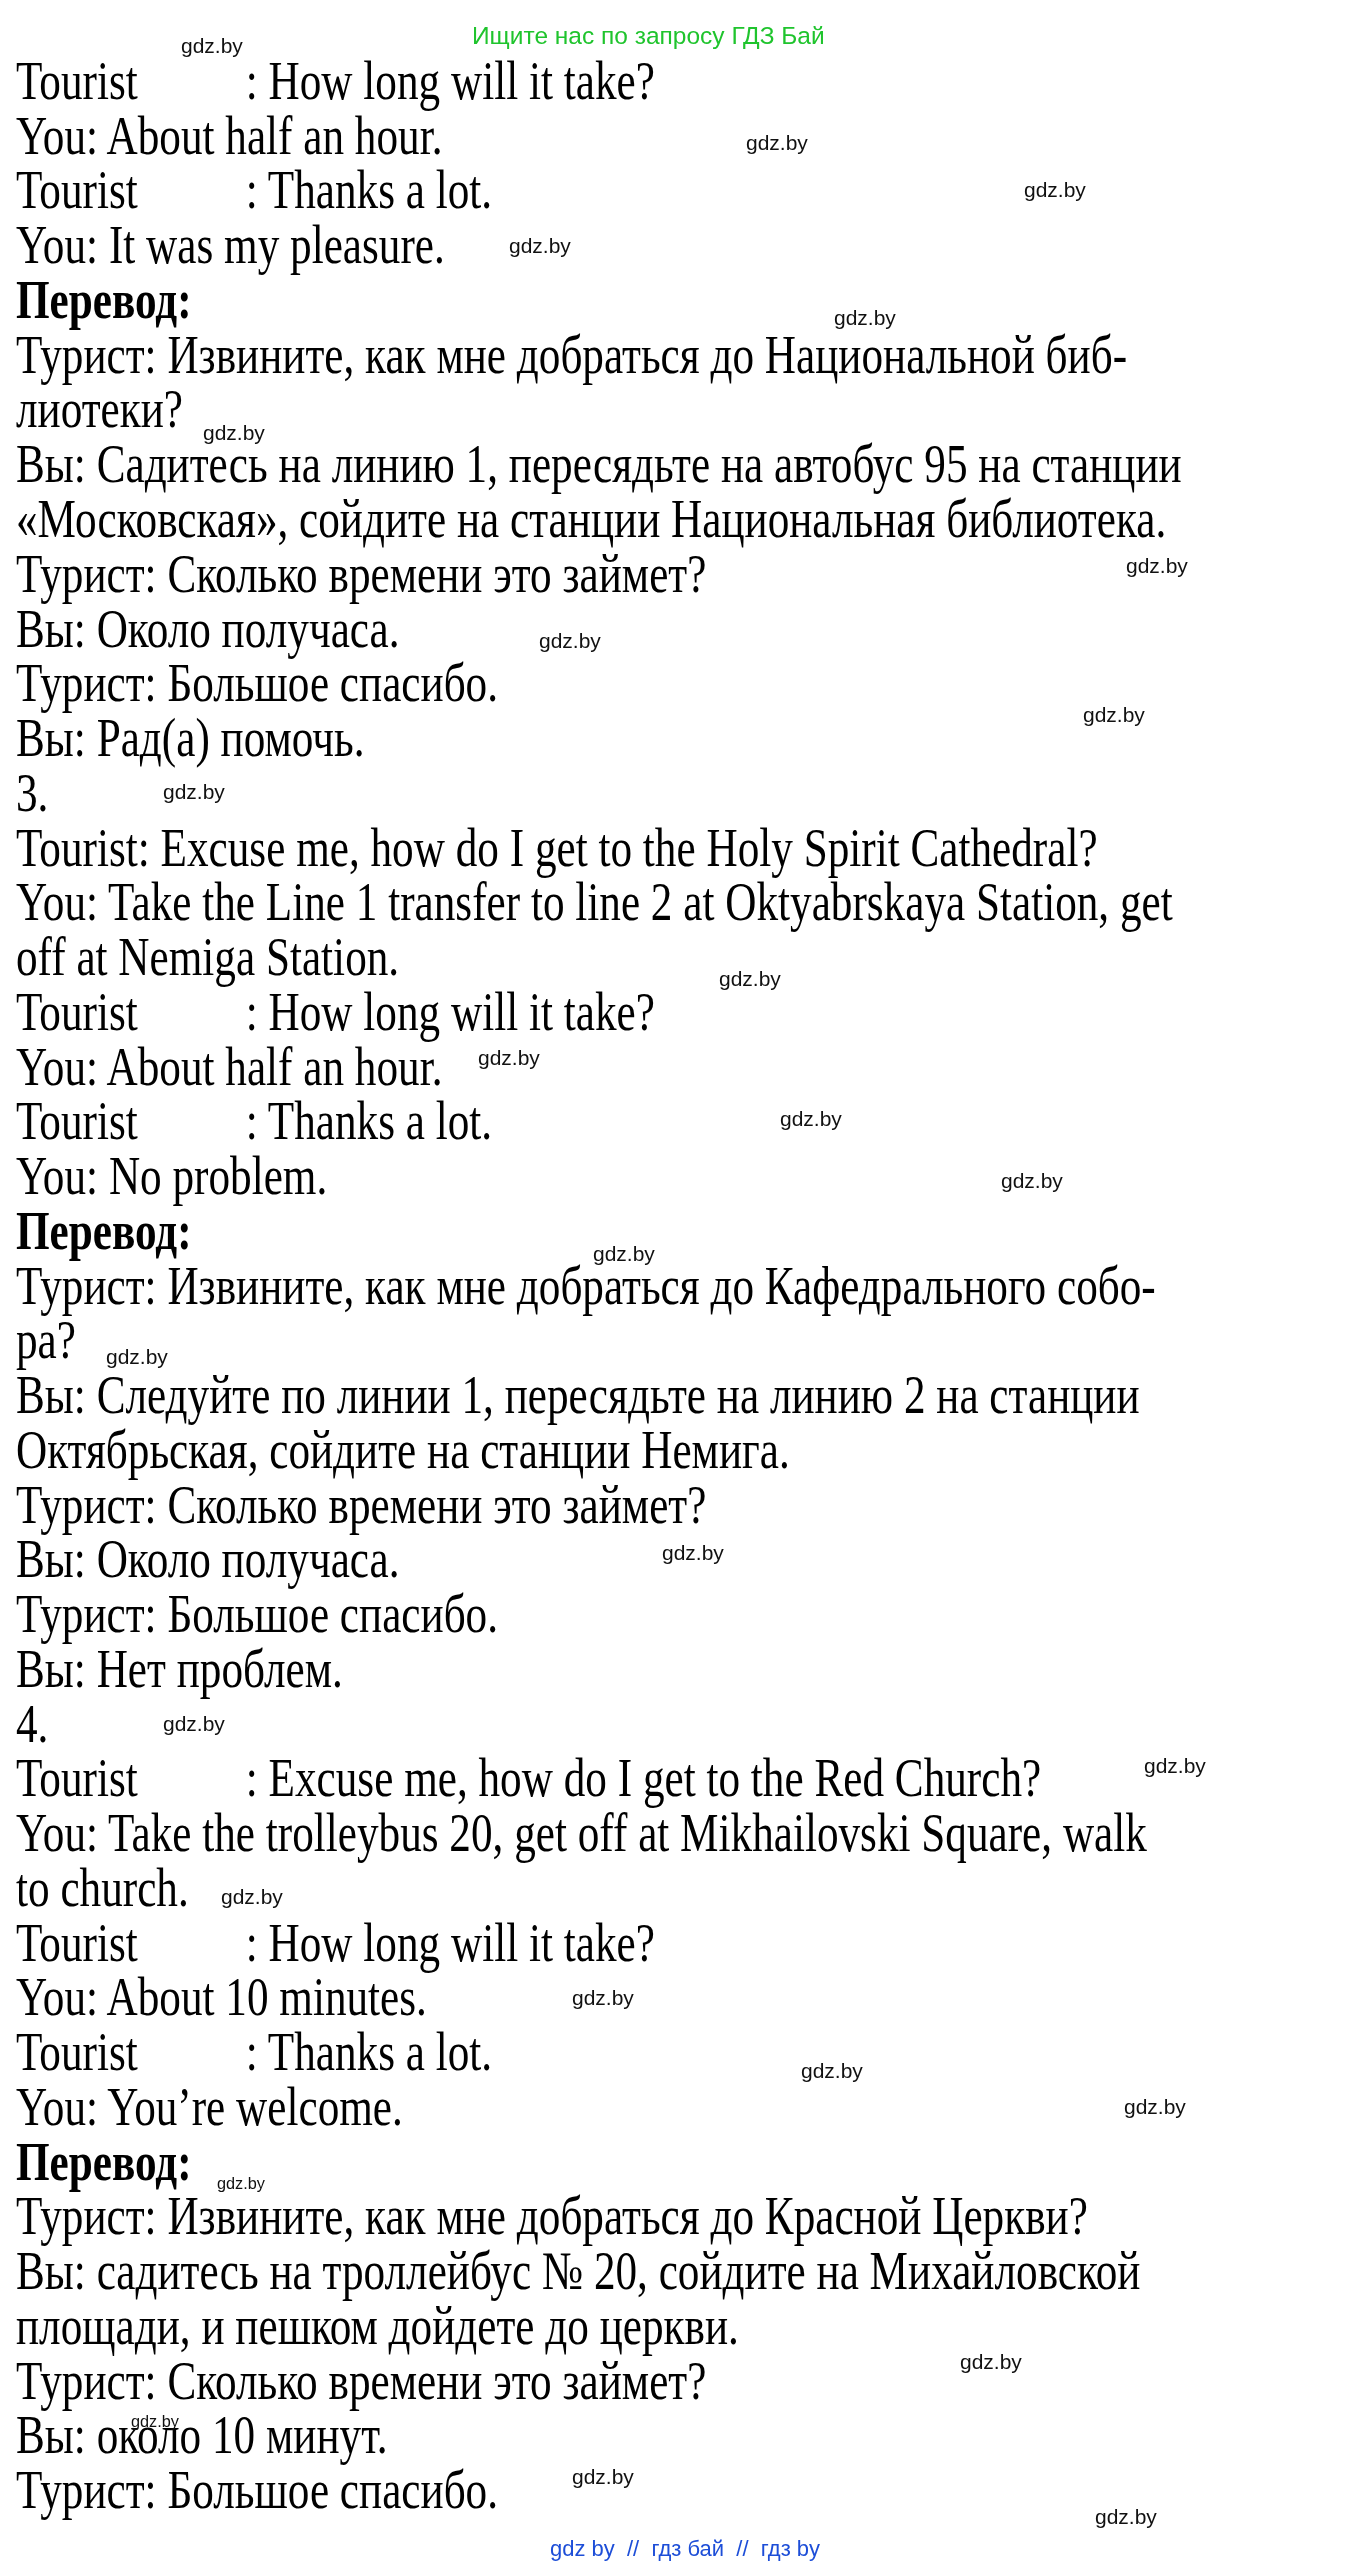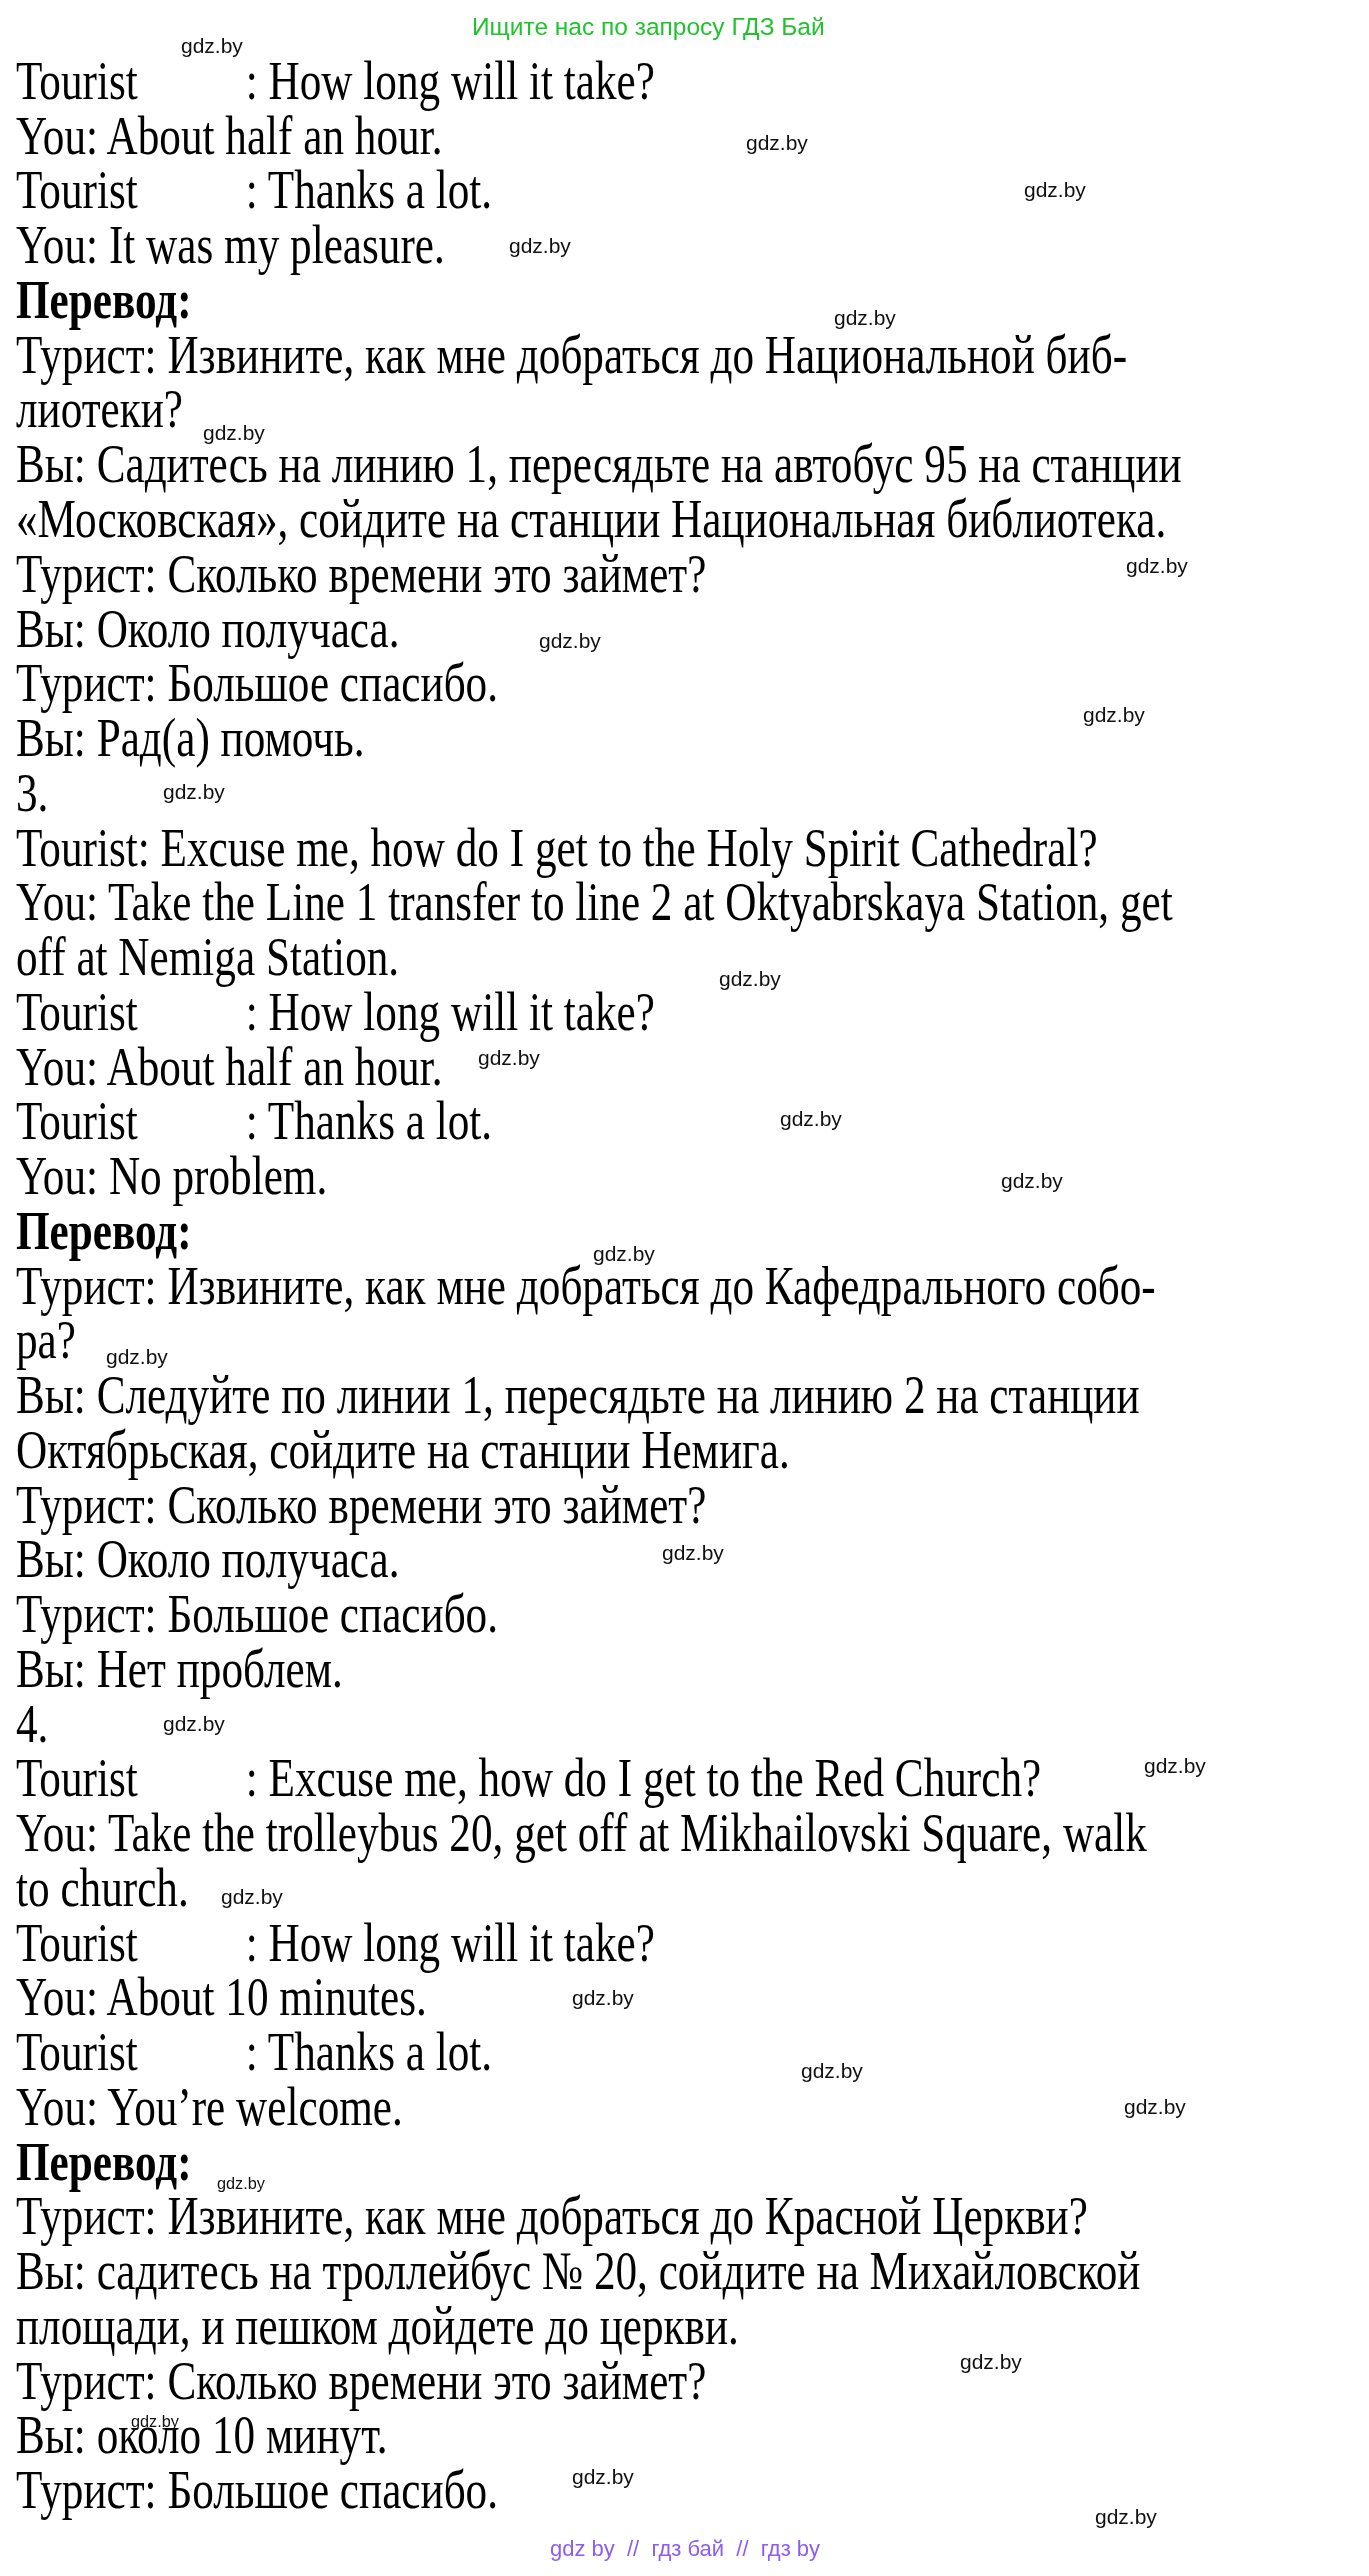--- a/index.html
+++ b/index.html
@@ -5,21 +5,21 @@
   html, body { margin: 0; padding: 0; background: #ffffff; }
   .page {
     position: relative;
     width: 1370px;
     height: 2576px;
     background: #ffffff;
     overflow: hidden;
   }
   .promo-header {
     position: absolute;
-    top: 13px;
+    top: 22px;
     left: 472px;
     font-family: "Liberation Sans", sans-serif;
     font-size: 24.5px;
     white-space: pre;
   }
   .promo-footer {
     position: absolute;
     top: 2536px;
     left: 0;
     width: 100%;
@@ -126,15 +126,15 @@
       <span class="watermark" style="left: 572px; top: 1986px; color: rgb(17, 17, 17);">gdz.by</span>
       <span class="watermark" style="left: 801px; top: 2059px; color: rgb(17, 17, 17);">gdz.by</span>
       <span class="watermark" style="left: 1124px; top: 2095px; color: rgb(17, 17, 17);">gdz.by</span>
       <span class="watermark small" style="left: 217px; top: 2174px; color: rgb(17, 17, 17);">gdz.by</span>
       <span class="watermark" style="left: 960px; top: 2350px; color: rgb(17, 17, 17);">gdz.by</span>
       <span class="watermark small" style="left: 131px; top: 2412px; color: rgb(17, 17, 17);">gdz.by</span>
       <span class="watermark" style="left: 572px; top: 2465px; color: rgb(17, 17, 17);">gdz.by</span>
       <span class="watermark" style="left: 1095px; top: 2505px; color: rgb(17, 17, 17);">gdz.by</span>
     </div>
 
-  <div class="promo-footer" style="color: #8b5cf6;">gdz by  //  гдз бай  //  гдз by</div>
+  <div class="promo-footer" style="color: #1d4ed8;">gdz by  //  гдз бай  //  гдз by</div>
 </div>
 
 
 </body></html>

